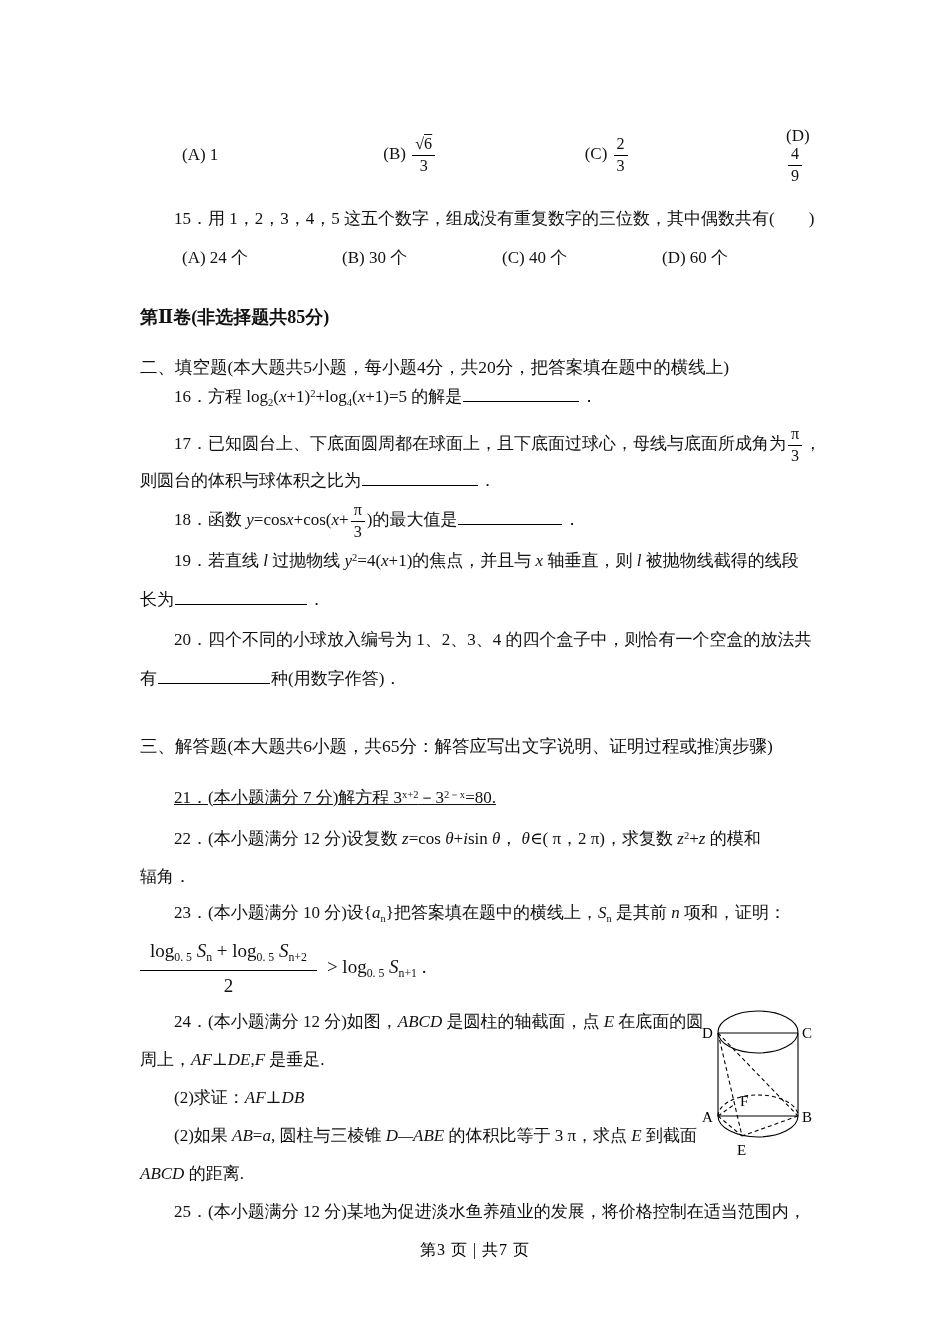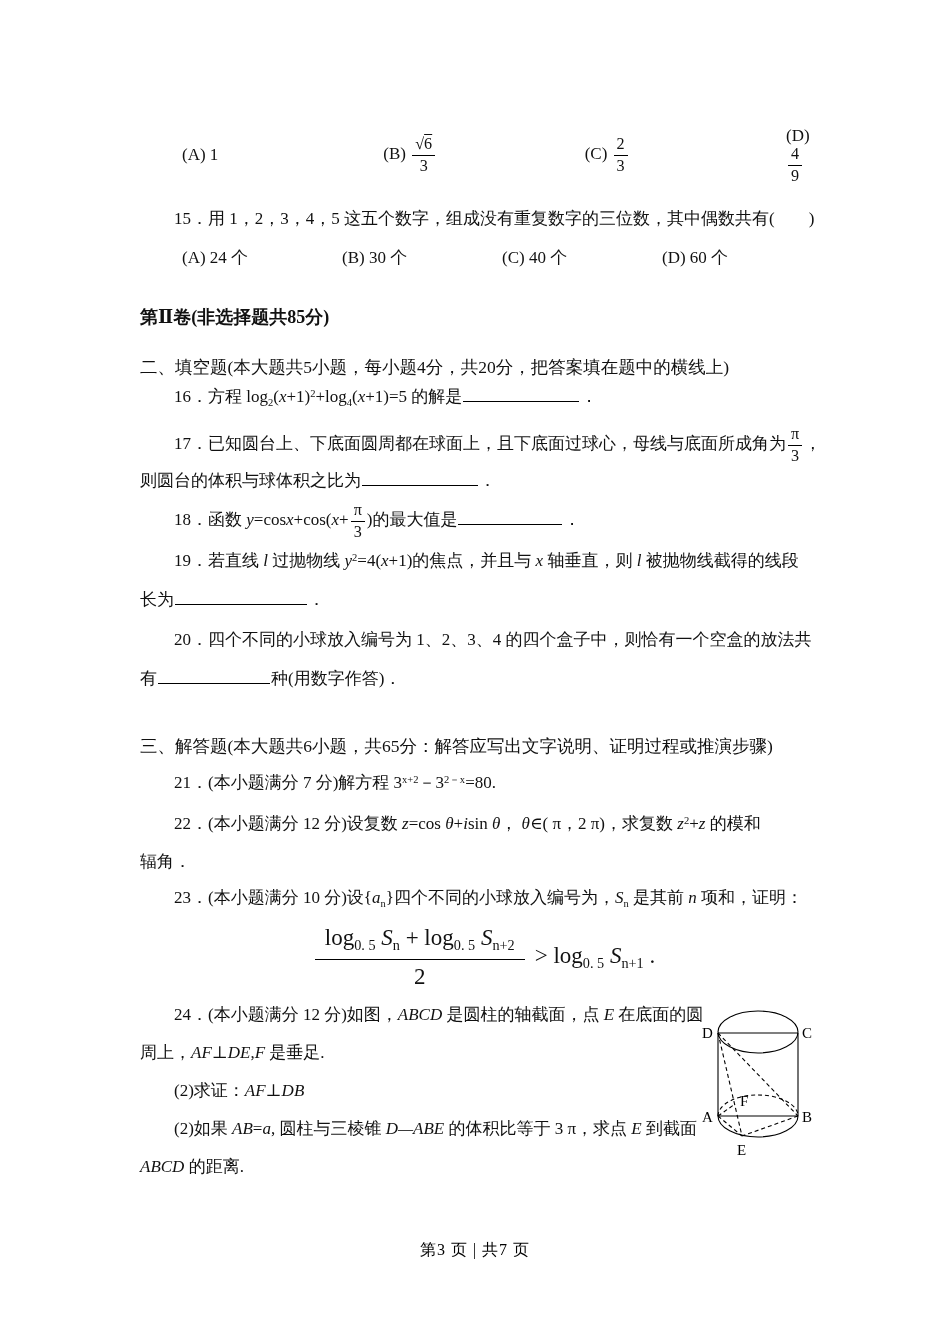--- a/index.html
+++ b/index.html
@@ -23,35 +23,35 @@
   .center-title{text-align:left;font-weight:700;font-size:18px;margin:0;line-height:28px;}
   .sec-head{font-weight:400;font-size:17.5px;margin:0;white-space:nowrap;line-height:28px;}
   .frac{display:inline-flex;flex-direction:column;align-items:center;vertical-align:middle;line-height:1.05;margin:0 2px;font-size:0.95em;}
   .frac .fn{border-bottom:1px solid #000;padding:0 3px 2px;text-align:center;}
   .frac .fd{padding-top:2px;}
   .rad{text-decoration:overline;}
   .blank{display:inline-block;height:1.05em;border-bottom:1px solid #000;vertical-align:baseline;margin:0 1px;}
   .seg-i{font-style:italic;}
   .seg-sub{font-size:0.62em;vertical-align:-0.35em;}
   .seg-sup{font-size:0.62em;vertical-align:0.5em;}
-  .formula{display:flex;align-items:center;font-size:23px;justify-content:center;}
+  .formula{display:flex;align-items:center;font-size:19px;}
   .bigfrac{display:inline-flex;flex-direction:column;align-items:center;margin-right:10px;}
   .bigfrac .num{border-bottom:1.5px solid #000;padding:0 10px 5px;}
   .bigfrac .den{padding-top:4px;}
   .figure-box{position:absolute;left:696px;top:1002px;width:180px;height:172px;}
   .footer{position:absolute;left:0;top:1240px;width:100%;text-align:center;font-size:16px;color:#000000;letter-spacing:1px;}
   svg text{font-family:"Liberation Serif","DejaVu Serif",serif;font-size:15px;fill:#000;}
   svg .stroke{stroke:#000;fill:none;stroke-width:1.1;}
   svg .dash{stroke-dasharray:4 3;}
   
   .mt-a{margin-top:126px;} .mt-b{margin-top:22px;} .mt-c{margin-top:14px;}
   .mt-d{margin-top:34px;}  .mt-e{margin-top:22px;} .mt-f{}
   .mt-g{margin-top:10px;}  .mt-h{margin-top:2px;}  .mt-i{margin-top:8px;}
   .mt-j{margin-top:4px;}   .mt-k{margin-top:12px;} .mt-l{margin-top:14px;}
-  .mt-m{margin-top:40px;}  .mt-n{margin-top:7px;} .mt-o{margin-top:10px;}
+  .mt-m{margin-top:40px;}  .mt-n{margin-top:22px;text-decoration:underline;} .mt-o{margin-top:10px;}
   .mt-p{margin-top:8px;}   .mt-q{margin-top:12px;}
   .q24{position:relative;margin-top:12px;}
   .q24 .line{margin-bottom:12px;}
   .q25line{margin-top:4px;}
 </style>
 </head>
 <body>
 
 <div class="page">
   <div class="content">
@@ -96,38 +96,39 @@
     <div class="line indent mt-j"><span class="seg-n">19．若直线 </span><span class="seg-i">l</span><span class="seg-n"> 过抛物线 </span><span class="seg-i">y</span><span class="seg-sup">2</span><span class="seg-n">=4(</span><span class="seg-i">x</span><span class="seg-n">+1)的焦点，并且与 </span><span class="seg-i">x</span><span class="seg-n"> 轴垂直，则 </span><span class="seg-i">l</span><span class="seg-n"> 被抛物线截得的线段</span></div>
     <div class="line mt-k"><span class="seg-n">长为</span><span class="blank" style="width: 132px;"></span><span class="seg-n">．</span></div>
     <div class="line indent mt-l"><span class="seg-n">20．四个不同的小球放入编号为 1、2、3、4 的四个盒子中，则恰有一个空盒的放法共</span></div>
     <div class="line mt-k"><span class="seg-n">有</span><span class="blank" style="width: 112px;"></span><span class="seg-n">种(用数字作答)．</span></div>
 
     <div class="sec-head mt-m">三、解答题(本大题共6小题，共65分：解答应写出文字说明、证明过程或推演步骤)</div>
 
     <div class="line indent mt-n"><span class="seg-n">21．(本小题满分 7 分)解方程 3</span><span class="seg-sup">x+2</span><span class="seg-n">－3</span><span class="seg-sup">2－x</span><span class="seg-n">=80.</span></div>
     <div class="line indent mt-k"><span class="seg-n">22．(本小题满分 12 分)设复数 </span><span class="seg-i">z</span><span class="seg-n">=cos </span><span class="seg-i">θ</span><span class="seg-n">+</span><span class="seg-i">i</span><span class="seg-n">sin </span><span class="seg-i">θ</span><span class="seg-n">，  </span><span class="seg-i">θ</span><span class="seg-n">∈( π，2 π)，求复数 </span><span class="seg-i">z</span><span class="seg-sup">2</span><span class="seg-n">+</span><span class="seg-i">z</span><span class="seg-n"> 的模和</span></div>
     <div class="line mt-q"><span class="seg-n">辐角．</span></div>
-    <div class="line indent mt-o"><span class="seg-n">23．(本小题满分 10 分)设{</span><span class="seg-i">a</span><span class="seg-sub">n</span><span class="seg-n">}四个不同的小球放入编号为，</span><span class="seg-i">S</span><span class="seg-sub">n</span><span class="seg-n"> 是其前 </span><span class="seg-i">n</span><span class="seg-n"> 项和，证明：</span></div>
+    <div class="line indent mt-o"><span class="seg-n">23．(本小题满分 10 分)设{</span><span class="seg-i">a</span><span class="seg-sub">n</span><span class="seg-n">}把答案填在题中的横线上，</span><span class="seg-i">S</span><span class="seg-sub">n</span><span class="seg-n"> 是其前 </span><span class="seg-i">n</span><span class="seg-n"> 项和，证明：</span></div>
 
     <div class="formula mt-p">
       <span class="bigfrac">
         <span class="num"><span class="seg-n">log</span><span class="seg-sub">0. 5</span><span class="seg-i"> S</span><span class="seg-sub">n</span><span class="seg-n"> + log</span><span class="seg-sub">0. 5</span><span class="seg-i"> S</span><span class="seg-sub">n+2</span></span>
         <span class="den">2</span>
       </span>
       <span><span class="seg-n">&gt; log</span><span class="seg-sub">0. 5</span><span class="seg-i"> S</span><span class="seg-sub">n+1</span><span class="seg-n"> .</span></span>
     </div>
 
     <div class="q24">
       <div class="line indent"><span class="seg-n">24．(本小题满分 12 分)如图，</span><span class="seg-i">ABCD</span><span class="seg-n"> 是圆柱的轴截面，点 </span><span class="seg-i">E</span><span class="seg-n"> 在底面的圆</span></div>
       <div class="line"><span class="seg-n">周上，</span><span class="seg-i">AF</span><span class="seg-n">⊥</span><span class="seg-i">DE</span><span class="seg-n">,</span><span class="seg-i">F</span><span class="seg-n"> 是垂足.</span></div>
       <div class="line indent"><span class="seg-n">(2)求证：</span><span class="seg-i">AF</span><span class="seg-n">⊥</span><span class="seg-i">DB</span></div>
       <div class="line indent"><span class="seg-n">(2)如果 </span><span class="seg-i">AB</span><span class="seg-n">=</span><span class="seg-i">a</span><span class="seg-n">, 圆柱与三棱锥 </span><span class="seg-i">D—ABE</span><span class="seg-n"> 的体积比等于 3 π，求点 </span><span class="seg-i">E</span><span class="seg-n"> 到截面</span></div>
       <div class="line"><span class="seg-i">ABCD</span><span class="seg-n"> 的距离.</span></div>
     </div>
 
+    <div class="line indent q25line"><span class="seg-n">25．(本小题满分 12 分)某地为促进淡水鱼养殖业的发展，将价格控制在适当范围内，</span></div>
   </div>
 
   <div class="figure-box">
     <svg width="180" height="172" viewBox="0 0 180 172">
 
       <ellipse class="stroke" cx="62" cy="30" rx="40" ry="21"></ellipse>
       <line class="stroke" x1="22" y1="31" x2="102" y2="31"></line>
       <line class="stroke" x1="22" y1="31" x2="22" y2="114"></line>
       <line class="stroke" x1="102" y1="31" x2="102" y2="114"></line>
       <line class="stroke" x1="22" y1="114" x2="102" y2="114"></line>

